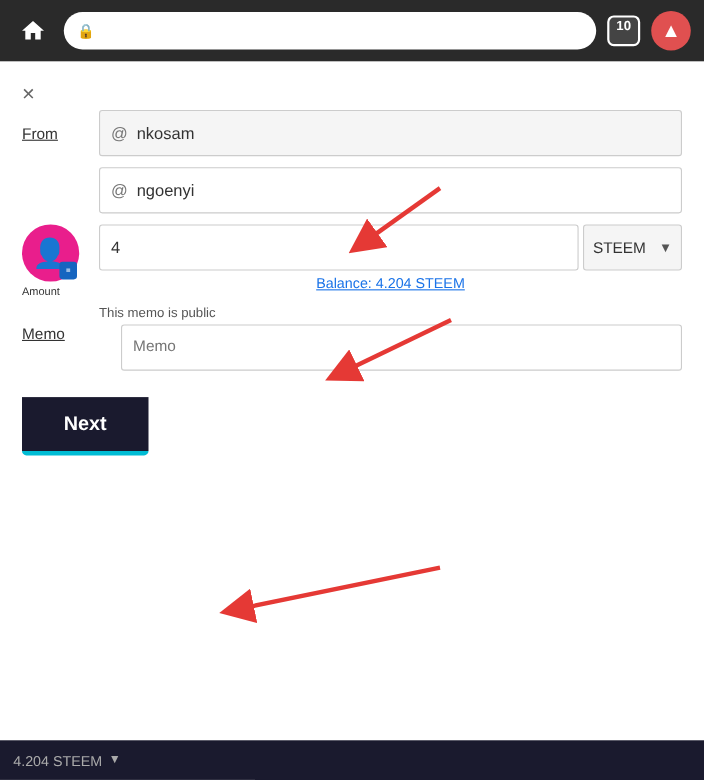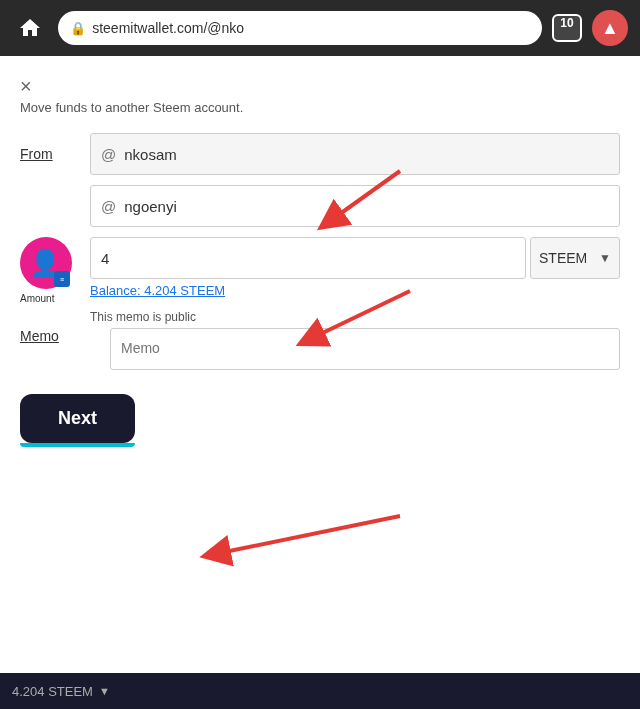--- a/index.html
+++ b/index.html
@@ -280,20 +280,21 @@
       color: #555;
       font-size: 12px;
     }
 
     .balance-link {
       font-size: 13px;
       color: #1a73e8;
       text-decoration: underline;
       margin-bottom: 8px;
       display: block;
+      text-align: center;
     }
 
     
     .memo-note {
       font-size: 12px;
       color: #555;
       margin-bottom: 4px;
     }
 
     .memo-row {
@@ -319,21 +320,21 @@
       font-size: 14px;
       color: #aaa;
       width: 100%;
     }
 
     
     .next-btn {
       background: #1a1a2e;
       color: white;
       border: none;
-      border-radius: 12px;
+      border-radius: 0;
       padding: 14px 38px;
       font-size: 18px;
       font-weight: bold;
       cursor: pointer;
       margin-top: 8px;
       position: relative;
     }
     .next-btn::after {
       content: '';
       position: absolute;
@@ -382,38 +383,36 @@
 <body>
 
 <div class="browser-chrome">
   <div class="home-icon-wrap">
     <svg class="home-icon-svg" viewBox="0 0 24 24">
       <path d="M10 20v-6h4v6h5v-8h3L12 3 2 12h3v8z"></path>
     </svg>
   </div>
   <div class="address-bar">
     <span class="lock-icon">🔒</span>
-    <span class="address-text">steemitwallet.com/@nko</span>
   </div>
   <div class="tab-badge">
     <span>10</span>
   </div>
   <div class="upload-btn">
     <span class="upload-arrow">▲</span>
   </div>
 </div>
 
 <div class="page-content">
   <div class="modal">
 
     
     <div class="modal-header">
       <button class="close-btn">×</button>
     </div>
-    <p class="modal-subtitle">Move funds to another Steem account.</p>
 
     
     <div class="form-row">
       <span class="form-label">From</span>
       <div class="input-wrap">
         <span class="at-sign">@</span>
         <input class="input-field" type="text" value="nkosam" readonly="" style="">
       </div>
     </div>
 

